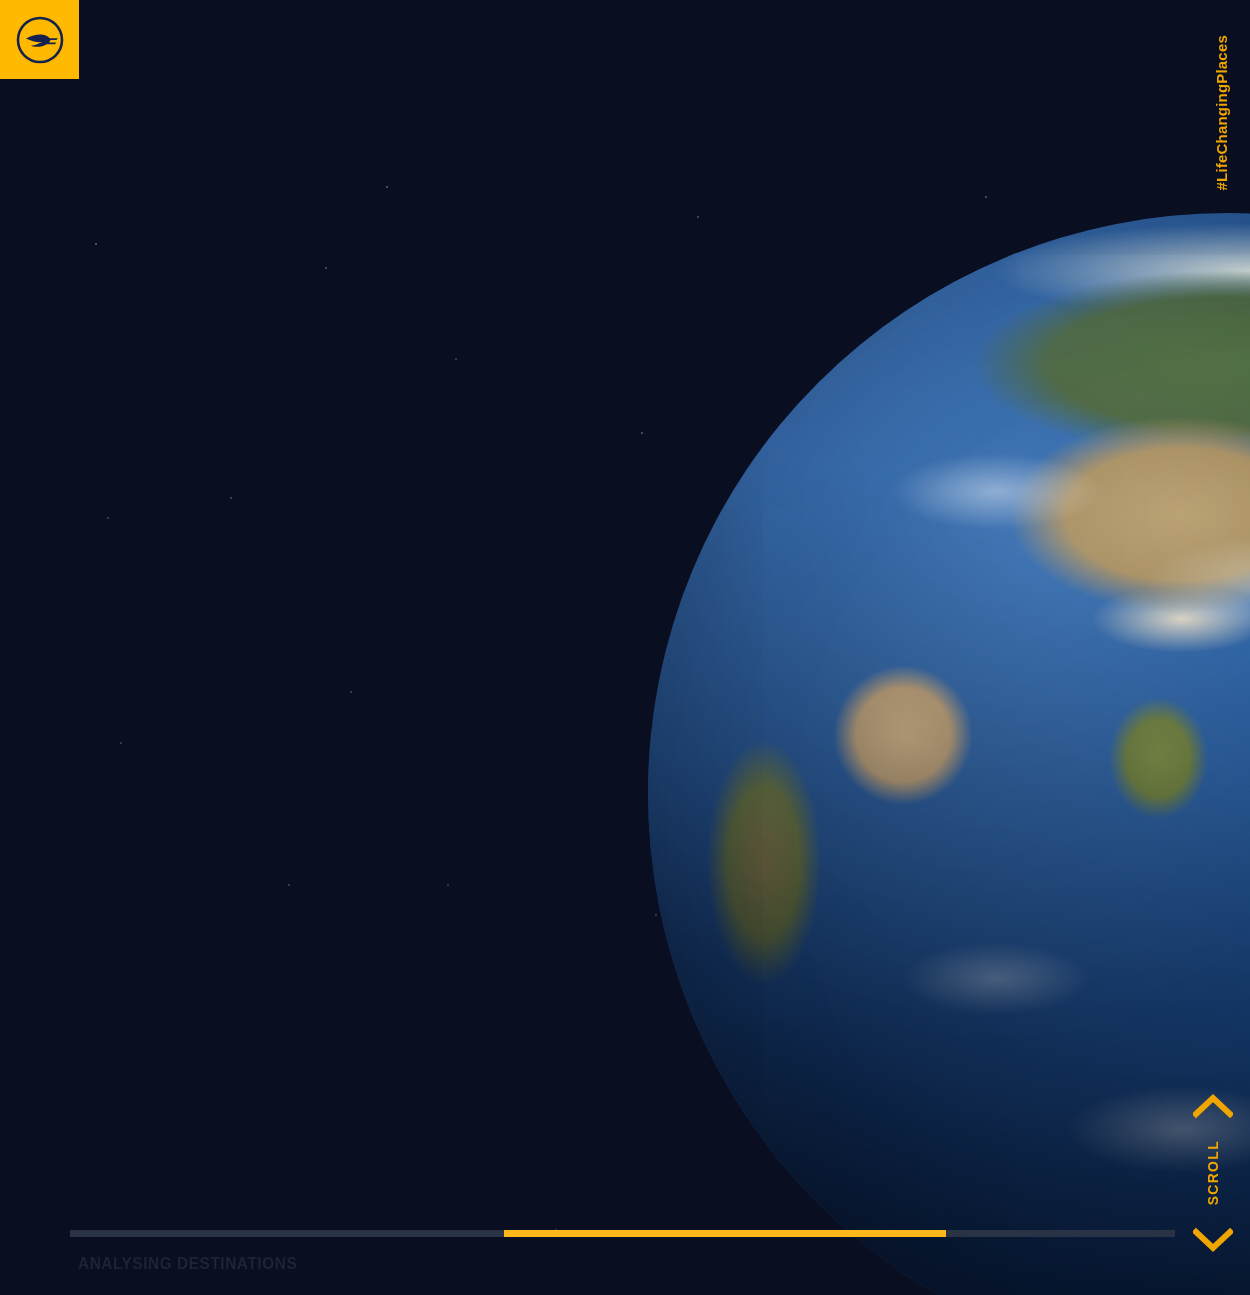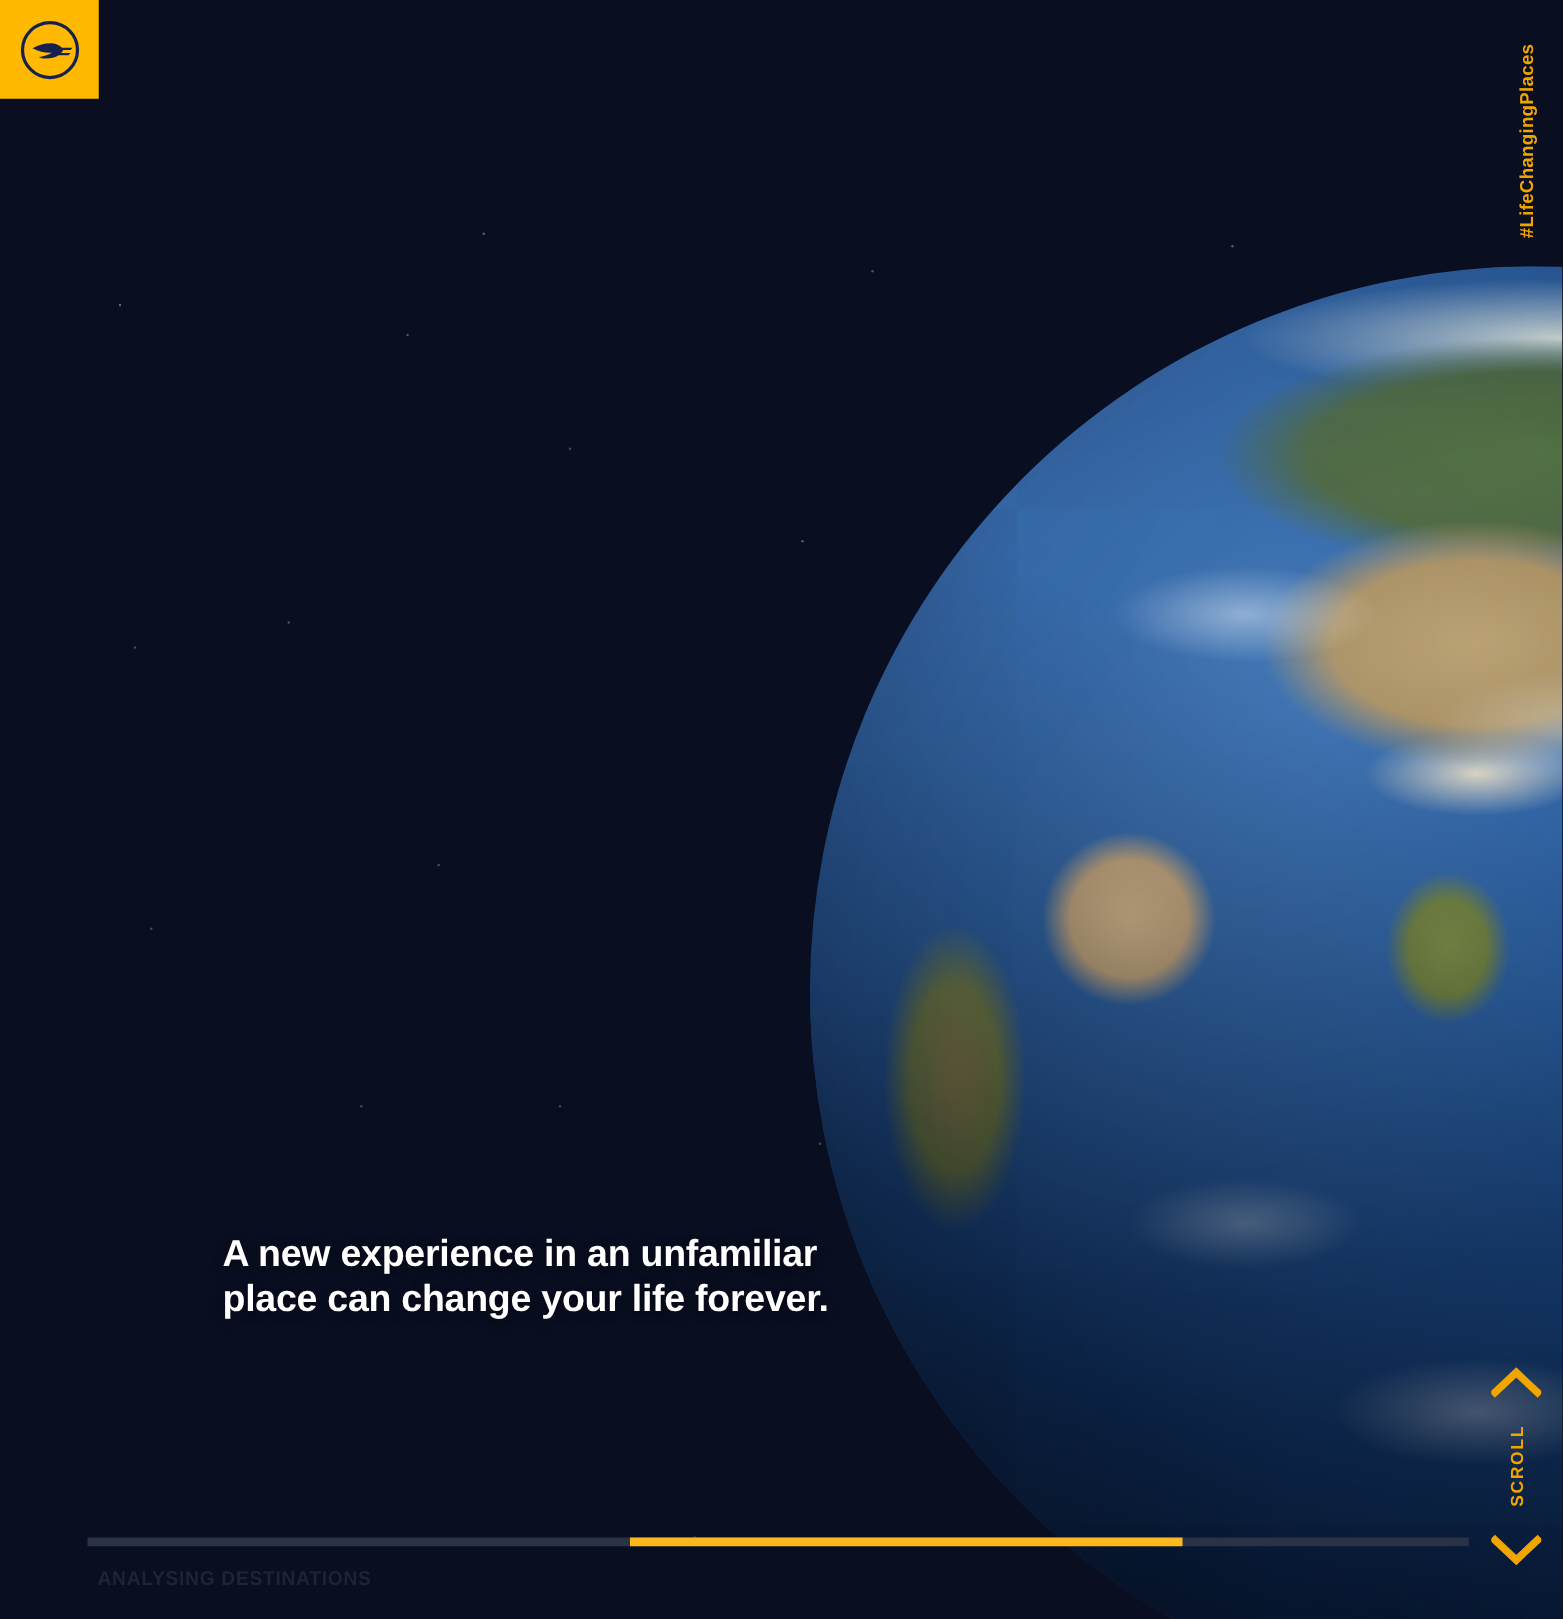--- a/index.html
+++ b/index.html
@@ -276,21 +276,20 @@
                  L43 23.2 L41.4 25 L35.5 25 C35.2 25.9 34.7 26.7 34 27.4
                  L41.5 27.4 L39.9 29.2 L31.9 29.2 C29.3 30.9 25.8 31.8 21.5 31.8
                  C19.2 31.8 17.3 31.4 16 30.7 C19.5 30.2 23.4 29 27 27
                  C22.5 27.6 16.8 26.5 11 23.5 Z" fill="#15214f"></path>
       </svg>
     </span>
   </div>
 
   <div class="hashtag">#LifeChangingPlaces</div>
 
-  <h1 class="headline">A new experience in an unfamiliar place can change your life forever.</h1>
 
   <div class="scroll">
     <span>
       <svg class="chev" viewBox="0 0 40 26" aria-hidden="true">
         <polyline points="3,21 20,5 37,21" fill="none" stroke="#f0a500" stroke-width="6" stroke-linecap="square" stroke-linejoin="miter"></polyline>
       </svg>
     </span>
     <span class="scroll-label">SCROLL</span>
     <span>
       <svg class="chev" viewBox="0 0 40 26" aria-hidden="true">

